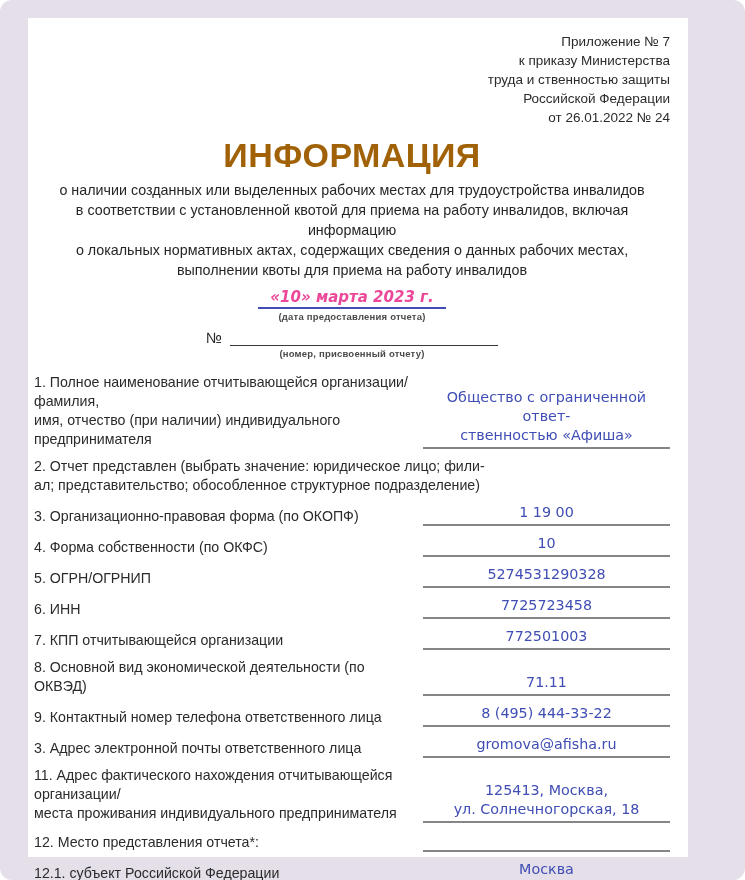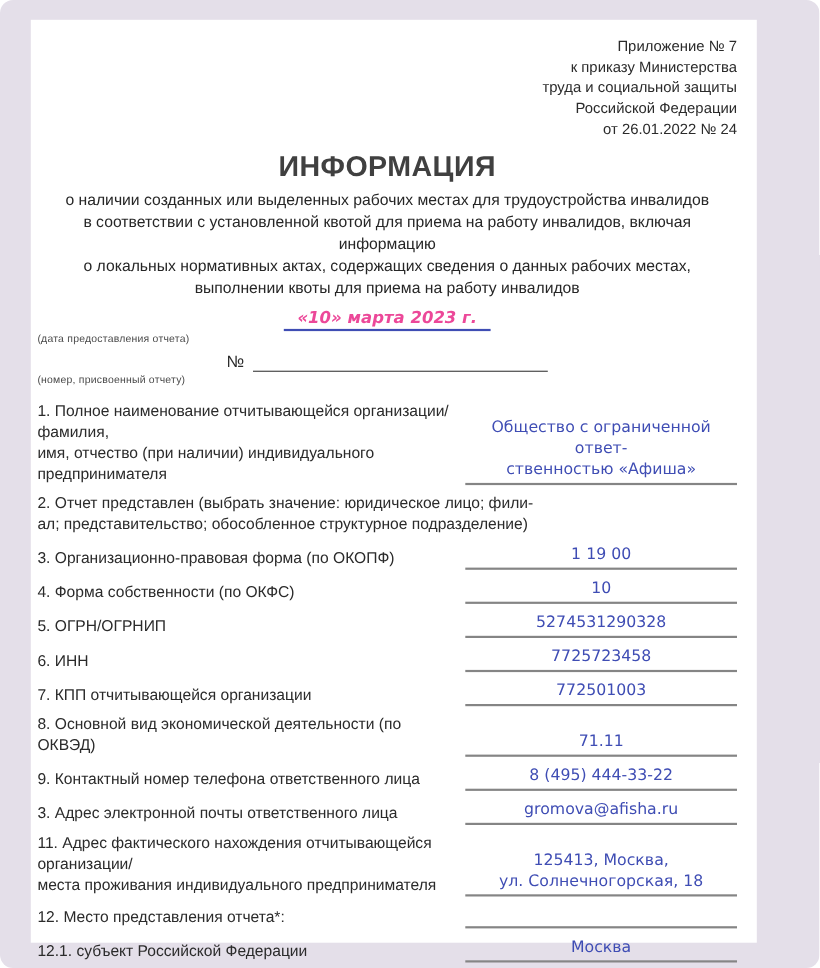--- a/index.html
+++ b/index.html
@@ -30,24 +30,24 @@
   .doc-ref {
     text-align: right;
     font-size: 13.5px;
     line-height: 19px;
     color: #2b2b2b;
   }
 
   
   .title {
     text-align: center;
-    font-size: 26px;
+    font-size: 34px;
     font-weight: 700;
     letter-spacing: 0.4px;
-    color: #404040;
+    color: #a16207;
     margin-top: 9px;
   }
   .subtitle {
     margin-top: 5px;
     text-align: center;
     font-size: 14.3px;
     line-height: 20px;
     color: #262626;
   }
 
@@ -61,21 +61,22 @@
     font-size: 15px;
     color: #ec4899;
     border-bottom: 2px solid #3f4db4;
     padding: 0 12px 1px 12px;
   }
   .caption {
     font-size: 9.5px;
     color: #4a4a4a;
     letter-spacing: 0.2px;
     margin-top: 2px;
-    text-align: left;
+    text-align: center;
+    font-weight: bold;
   }
   .number-block {
     margin-top: 7px;
     display: flex;
     justify-content: center;
     align-items: flex-end;
   }
   .number-prefix { font-size: 15px; color: #2b2b2b; margin-right: 8px; }
   .number-line {
     width: 268px;
@@ -121,21 +122,21 @@
 </head>
 <body>
 
 <div class="frame"></div>
 
 <div class="page">
 
   <div class="doc-ref">
     <div>Приложение № 7</div>
     <div>к приказу Министерства</div>
-    <div>труда и социальной защиты</div>
+    <div>труда и ственностью защиты</div>
     <div>Российской Федерации</div>
     <div>от 26.01.2022 № 24</div>
   </div>
 
   <div class="title">ИНФОРМАЦИЯ</div>
 
   <div class="subtitle">
     <div>о наличии созданных или выделенных рабочих местах для трудоустройства инвалидов</div>
     <div>в соответствии с установленной квотой для приема на работу инвалидов, включая информацию</div>
     <div>о локальных нормативных актах, содержащих сведения о данных рабочих местах,</div>

